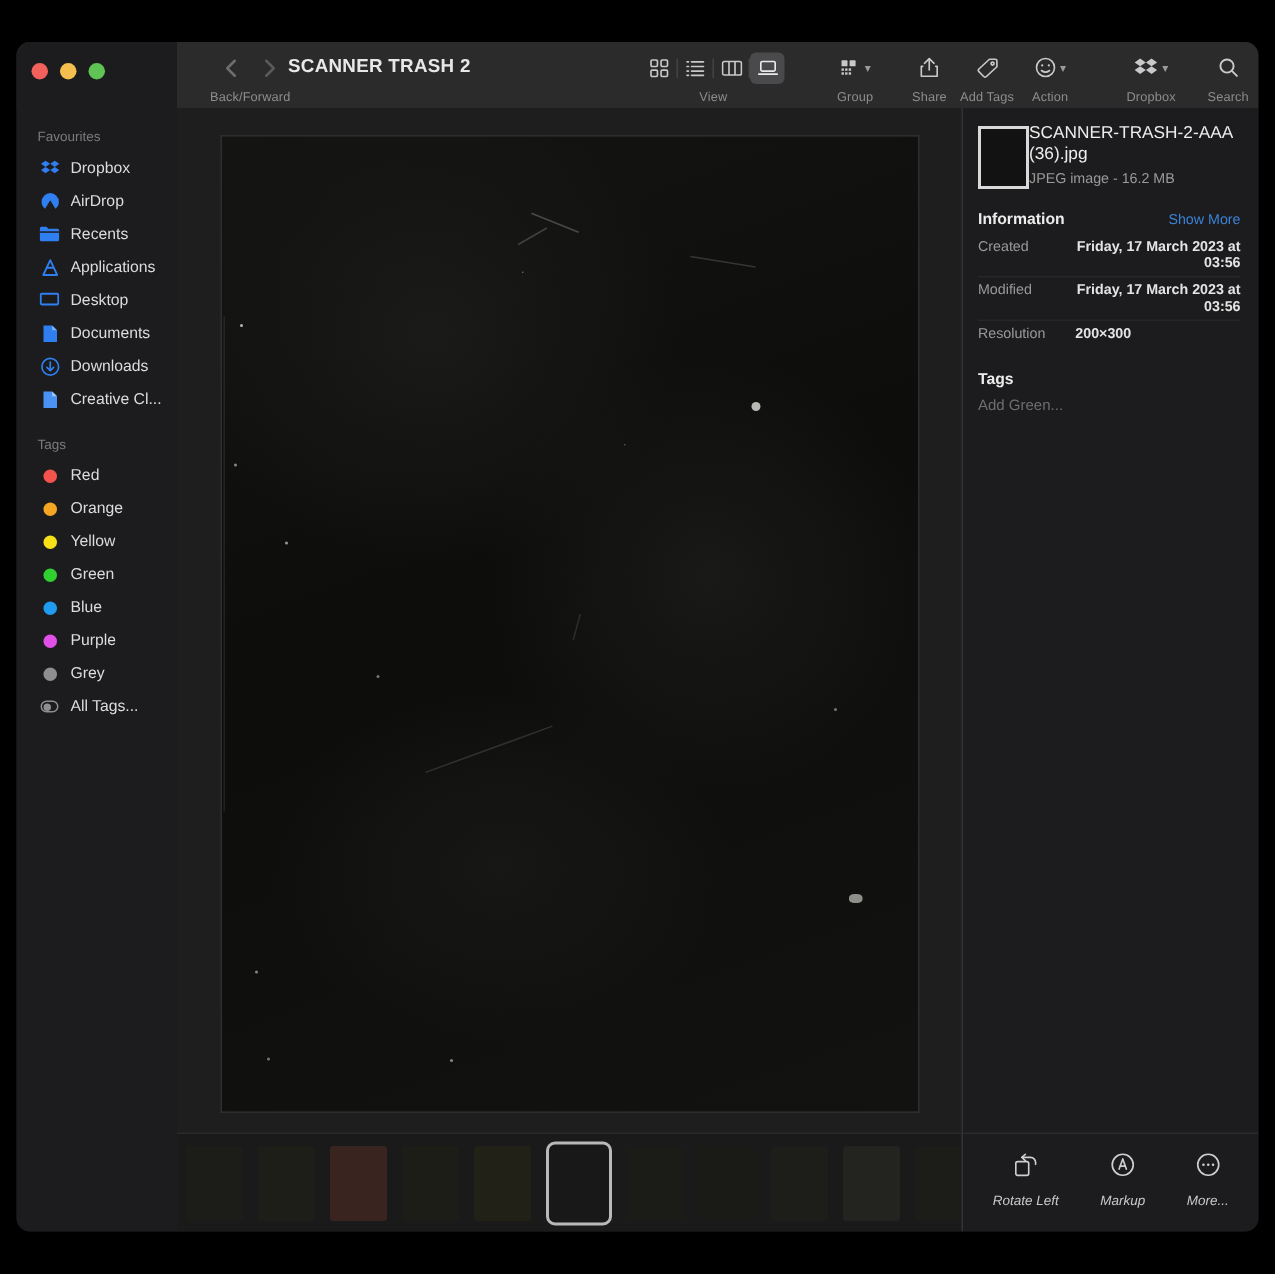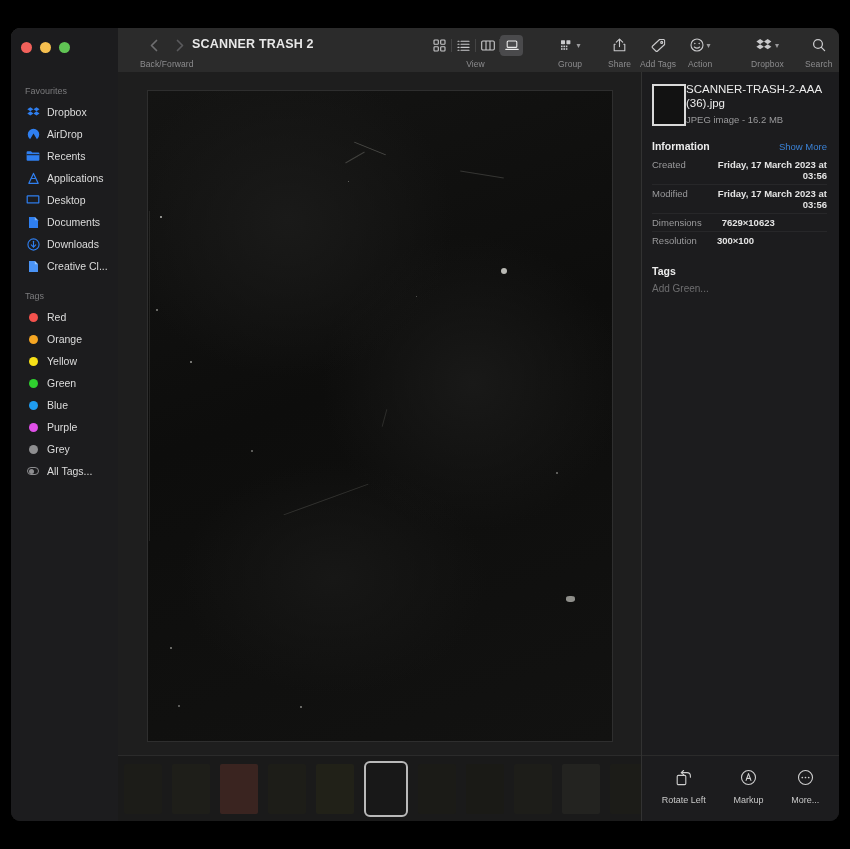--- a/index.html
+++ b/index.html
@@ -244,20 +244,21 @@
   .tags-title { font-size: 10.5px; font-weight: bold; color:#ececec; margin-top: 16px; }
   .add-tags { font-size: 10px; color: #6e6e70; margin-top: 6px; }
 
   .info-bottom {
     height: 66px; flex: 0 0 66px;
     border-top: 1px solid #2b2b2b;
     display: flex;
     align-items: center;
     justify-content: space-around;
     padding: 0 6px 4px 6px;
+    font-style: italic;
   }
   .actbtn { display: flex; flex-direction: column; align-items: center; gap: 5px; }
   .actlbl { font-size: 9px; color: #c8c8c8; white-space: nowrap; }
 </style>
 </head>
 <body>
 
 <div class="window">
 
   <div class="topbar">
@@ -612,27 +613,23 @@
         </div>
 
         <div class="info-row">
           <span class="info-key">Created</span>
           <span class="info-val">Friday, 17 March 2023 at 03:56</span>
         </div>
         <div class="info-row">
           <span class="info-key">Modified</span>
           <span class="info-val">Friday, 17 March 2023 at 03:56</span>
         </div>
-        <div class="info-row">
-          <span class="info-key">Dimensions</span>
-          <span class="info-val">7629×10623</span>
-        </div>
         <div class="info-row" style="border-bottom:none">
           <span class="info-key">Resolution</span>
-          <span class="info-val">300×100</span>
+          <span class="info-val">200×300</span>
         </div>
 
         <div class="tags-title">Tags</div>
         <div class="add-tags">Add Green...</div>
 
       </div>
 
       <div class="info-bottom">
 
         <div class="actbtn">

